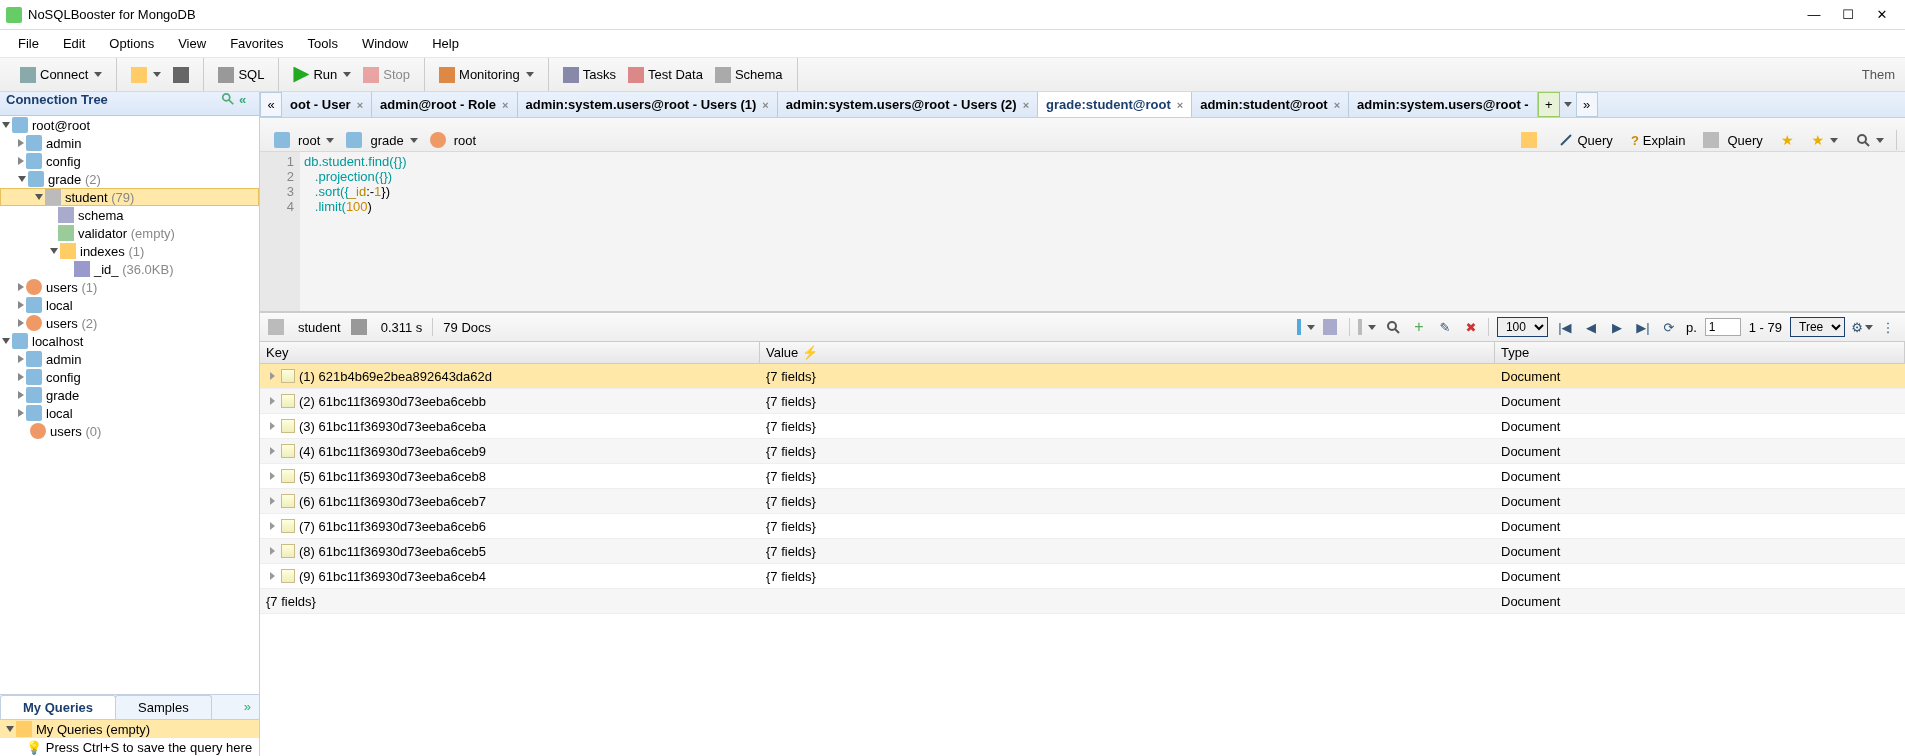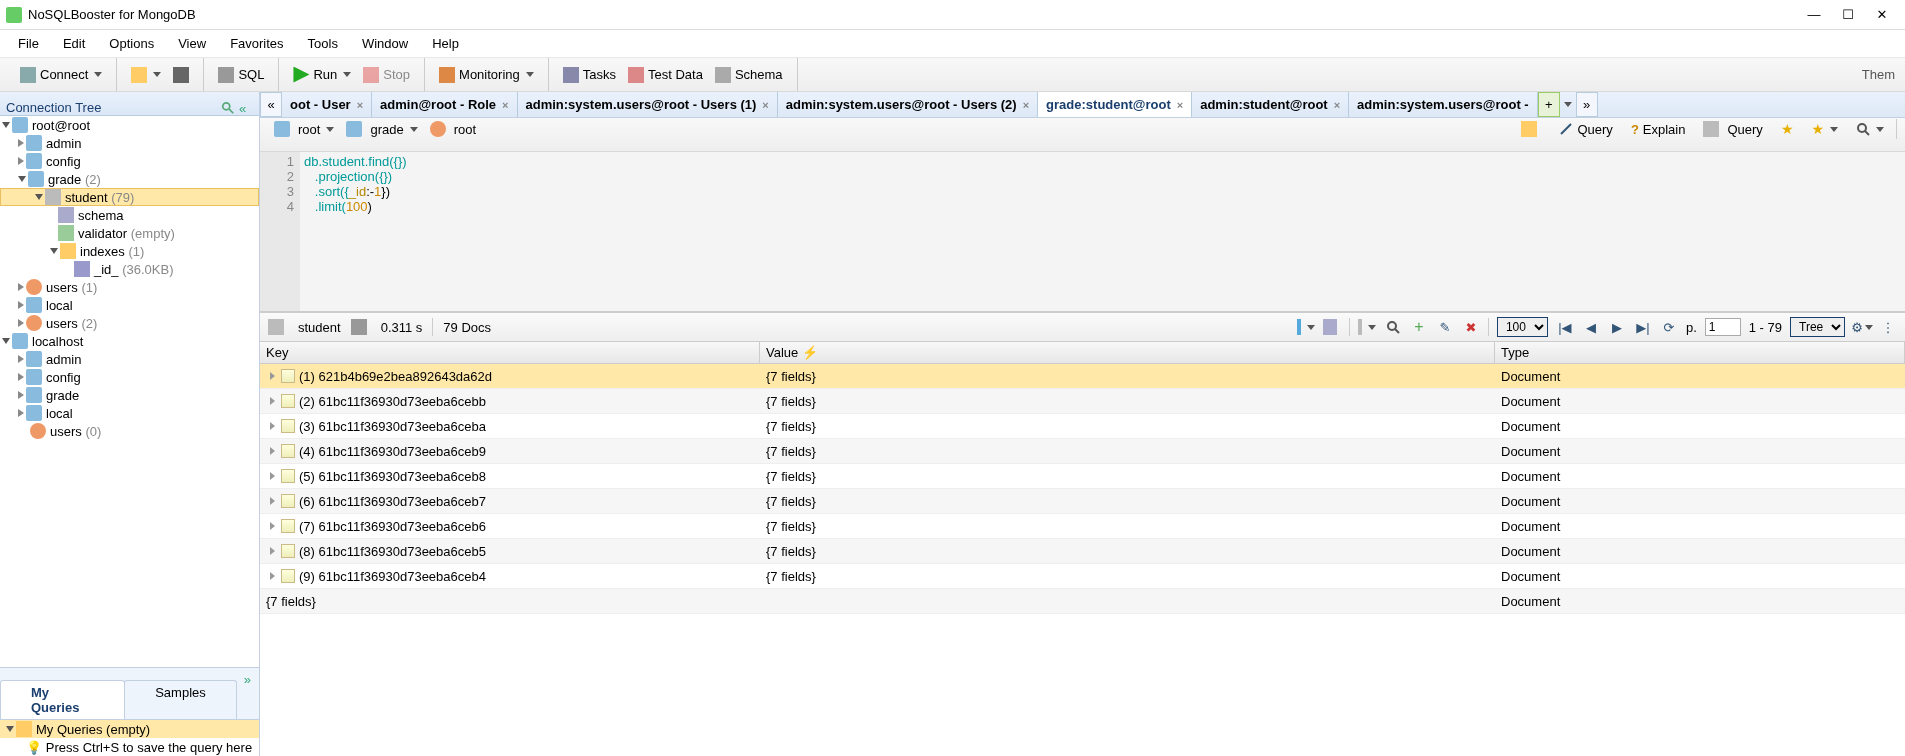--- a/index.html
+++ b/index.html
@@ -32,21 +32,21 @@
 .i-schema { background: #aaa; }
 .i-connect { background: #8aa; }
 .i-folder { background: #fc6; }
 .i-save { background: #666; }
 .i-sql { background: #999; }
 .theme-lbl { margin-left: auto; padding-right: 4px; color: #555; }
 
 
 .main { display: flex; height: calc(100vh - 92px); }
 .sidebar { width: 260px; border-right: 1px solid #c3d0e2; display: flex; flex-direction: column; }
-.panel-hdr { background: linear-gradient(#e9f1fc,#dbe7f7); border-bottom: 1px solid #b8cce0; height: 24px; display: flex; align-items: flex-end; padding: 0 6px; font-weight: normal; color: #1a3e6e; }
+.panel-hdr { background: linear-gradient(#e9f1fc,#dbe7f7); border-bottom: 1px solid #b8cce0; height: 24px; display: flex; align-items: flex-start; padding: 0 6px; font-weight: bold; color: #1a3e6e; }
 .panel-hdr .sp { flex: 1; }
 .hdr-icon { width: 14px; height: 14px; cursor: pointer; margin-left: 4px; }
 
 
 .tree { flex: 1; overflow: auto; background: #fff; }
 .tree-node { display: flex; align-items: center; height: 18px; padding-left: 4px; cursor: pointer; white-space: nowrap; }
 .tree-node.sel { background: #ffe8a8; border: 1px solid #e8c060; }
 .tw { display: inline-block; width: 10px; height: 10px; margin-right: 2px; }
 .tw-open { width:0;height:0;border-left:4px solid transparent;border-right:4px solid transparent;border-top:6px solid #555; }
 .tw-closed { width:0;height:0;border-top:4px solid transparent;border-bottom:4px solid transparent;border-left:6px solid #888; }
@@ -56,37 +56,37 @@
 .i-users { background:#e96; border-radius:50%; }
 .i-sch { background:#aac; }
 .i-val { background:#9c9; }
 .i-idxf { background:#fc6; }
 .i-idx { background:#99c; }
 .gray { color:#888; }
 
 
 .side-bottom { border-top:1px solid #c3d0e2; }
 .bt-tabs { display:flex; background:#eef4fc; border-bottom:1px solid #c3d0e2; }
-.bt-tab { padding:4px 30px; border:1px solid #c3d0e2; border-bottom:none; margin-right:-1px; cursor:pointer; border-radius:3px 3px 0 0;margin-top:12px; }
+.bt-tab { padding:4px 22px; border:1px solid #c3d0e2; border-bottom:none; margin-right:-1px; cursor:pointer; border-radius:3px 3px 0 0; }
 .bt-tab.active { background:#fff; color:#1a3e6e; font-weight:bold; }
 .bt-body { background:#fff; }
 .bt-row { height:18px; display:flex; align-items:center; padding-left:6px; }
 .bt-row.sel { background:#ffe8a8; }
 
 
 .content { flex:1; display:flex; flex-direction:column; overflow:hidden; }
 .tab-strip { height:26px; background:linear-gradient(#eaf2fc,#dde8f6); display:flex; align-items:stretch; border-bottom:1px solid #c3d0e2; overflow:hidden; }
 .scroll-btn { width:22px; display:flex; align-items:center; justify-content:center; border:1px solid #b8cce0; background:#f3f7fd; cursor:pointer; }
 .doc-tab { display:flex; align-items:center; padding:0 8px; border-right:1px solid #b8cce0; cursor:pointer; white-space:nowrap;font-weight:bold; }
 .doc-tab.active { background:#fff; font-weight:bold; color:#1a3e6e; }
 .tab-close { margin-left:6px; color:#888; cursor:pointer; font-size:11px; }
 .add-tab { width:22px; display:flex; align-items:center; justify-content:center; background:#e7f2d9; border:1px solid #9c6; cursor:pointer; }
 
 
-.sub-tb { height:34px; display:flex; align-items:flex-start; padding:0 8px; border-bottom:1px solid #d9d9d9; background:linear-gradient(#f8f8f8,#eee); }
+.sub-tb { height:34px; display:flex; align-items:flex-end; padding:0 8px; border-bottom:1px solid #d9d9d9; background:linear-gradient(#f8f8f8,#eee); }
 .sub-tb-right { margin-left:auto; display:flex; align-items:center; gap:6px; }
 .star { color:#e8b000; font-size:14px; }
 
 
 .editor { height:160px; display:flex; background:#f2f2f2; border-bottom:1px solid #ccc; font-family:Consolas,monospace; font-size:13px; }
 .gutter { width:40px; background:#e8e8e8; color:#888; text-align:right; padding:2px 6px 0 0; }
 .gutter div { height:15px; line-height:15px; }
 .code { flex:1; padding:2px 4px; background:#f4f4f4; }
 .code .ln { height:15px; line-height:15px; white-space:pre; }
 .c-num { color:#c80; }

